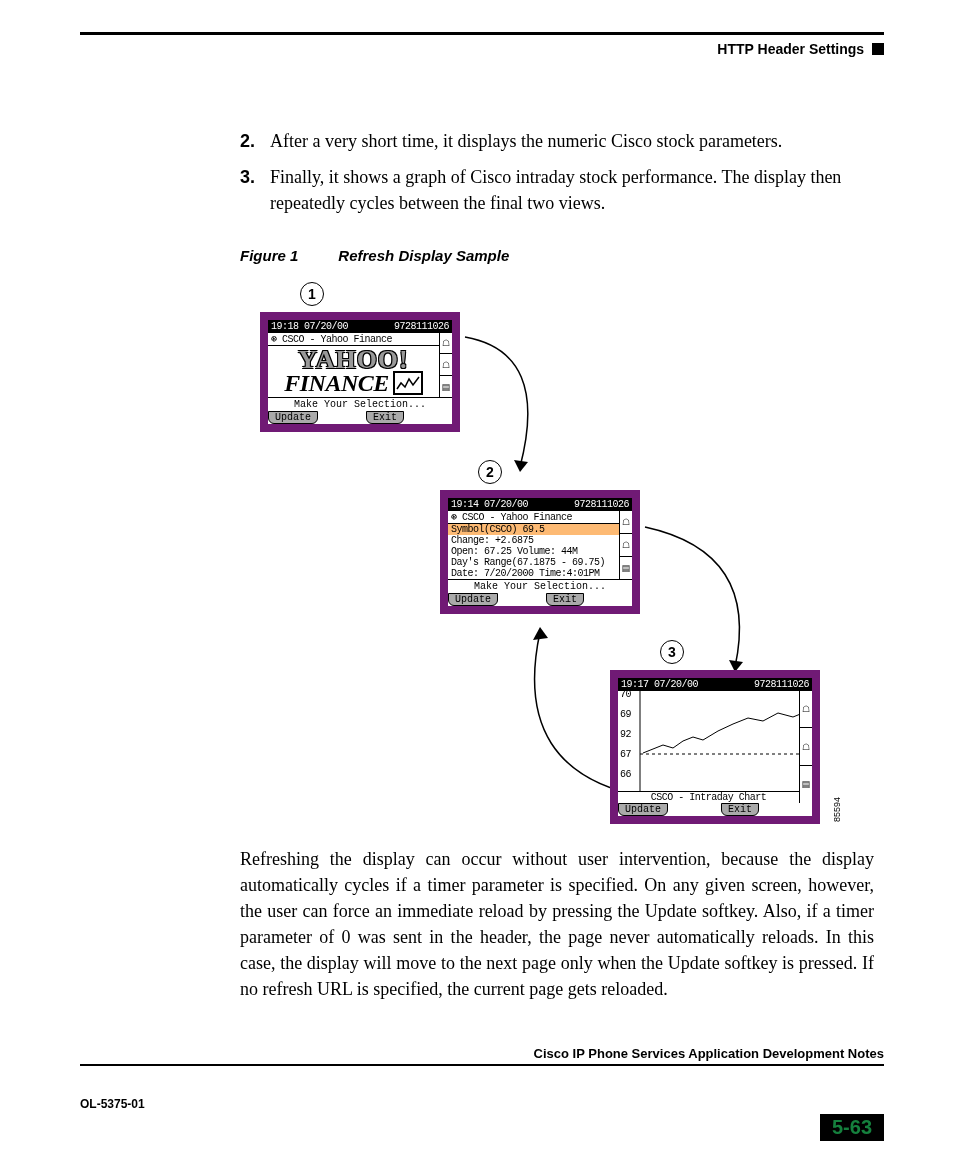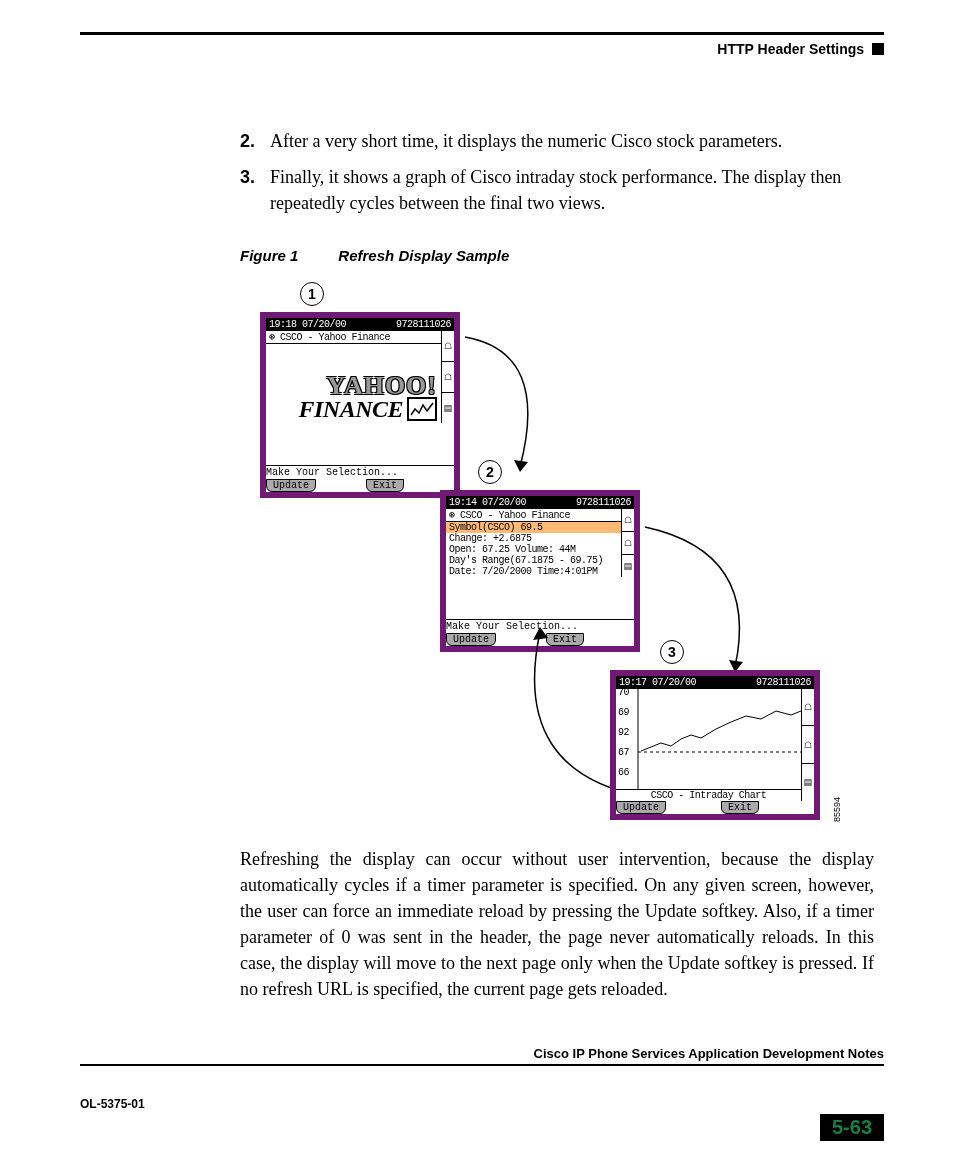--- a/index.html
+++ b/index.html
@@ -86,21 +86,21 @@
     border-radius: 50%;
     text-align: center;
     line-height: 22px;
     font-family: Arial, sans-serif;
     font-weight: bold;
     background: #fff;
     font-size: 14px;
   }
   .phone {
     position: absolute;
-    border: 6px solid #701a75;
+    border: 8px solid #701a75;
     background: #fff;
     box-sizing: border-box;
   }
   .phone .titlebar {
     background: #000;
     color: #fff;
     font-size: 10px;
     padding: 1px 3px;
     display: flex; justify-content: space-between;
     font-family: "Courier New", monospace;
@@ -121,44 +121,43 @@
     display: flex; flex-direction: column;
   }
   .phone .sidebar div {
     flex:1; border-bottom:1px solid #000;
     display:flex;align-items:center;justify-content:center;
     font-size:9px;
   }
   .phone .sidebar div:last-child{border-bottom:none;}
   .phone .status {
     border-top: 1px solid #000;
+    text-align: center;
     font-size: 10px;
     padding: 1px 0;
     font-family: "Courier New", monospace;
-    margin-top: 42px;
   }
   .phone .softkeys {
     display: flex;
     font-size: 10px;
     font-family: "Courier New", monospace;
   }
   .phone .softkeys .sk {
     background: #aaa;
     border: 1px solid #000;
     padding: 0 6px;
     margin-right: 2px;
     border-radius: 0 0 6px 6px;
   }
   .phone .softkeys .gap { flex:1; }
   .yahoo-logo {
     font-family: "Times New Roman", serif;
     font-weight: bold;
-    text-align: right;
+    text-align: center;
     padding: 2px 4px;
-    margin-top: 28px;
   }
   .yahoo-logo .y1 {
     font-size: 26px; letter-spacing: 1px; color:#999;
     text-shadow: 1px 1px 0 #000, -1px -1px 0 #000, 1px -1px 0 #000, -1px 1px 0 #000;
     line-height: 0.9;
   }
   .yahoo-logo .y2 {
     font-size: 24px; font-style: italic; font-weight:900;
     line-height:0.9;
   }

